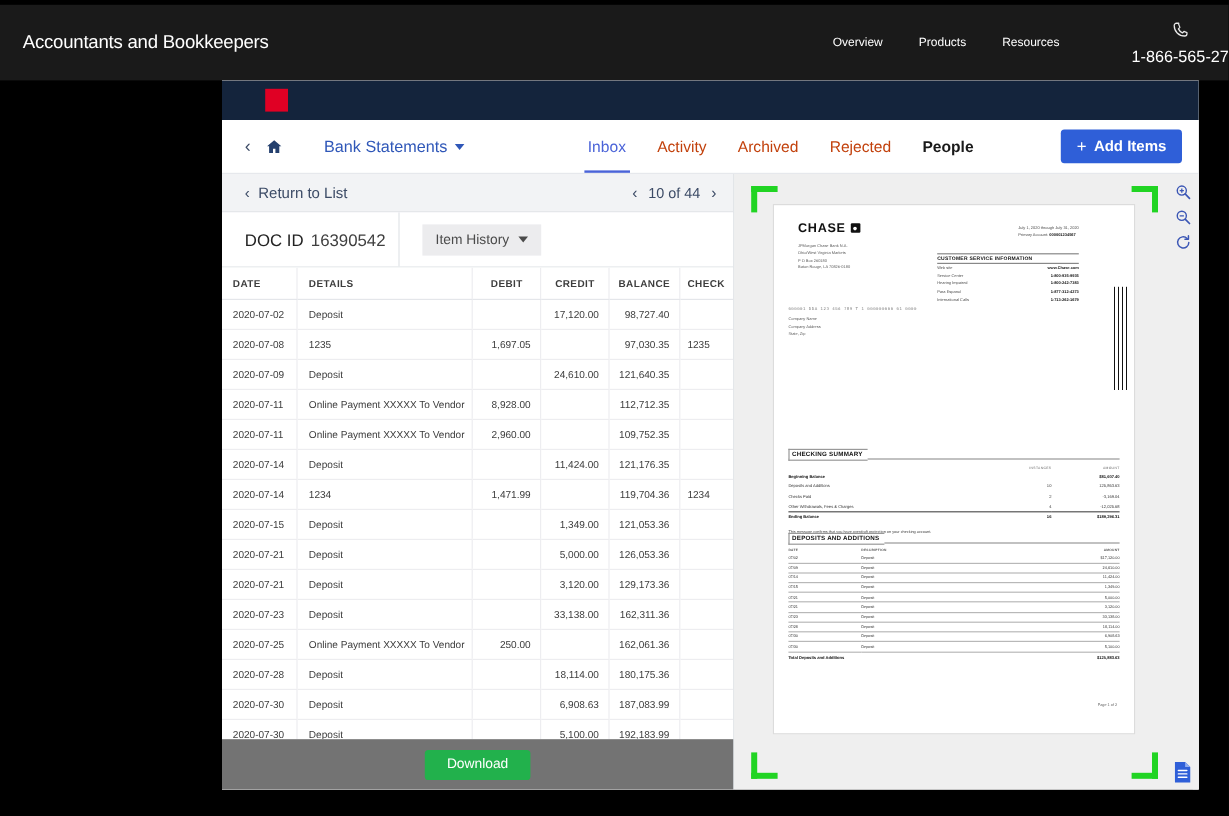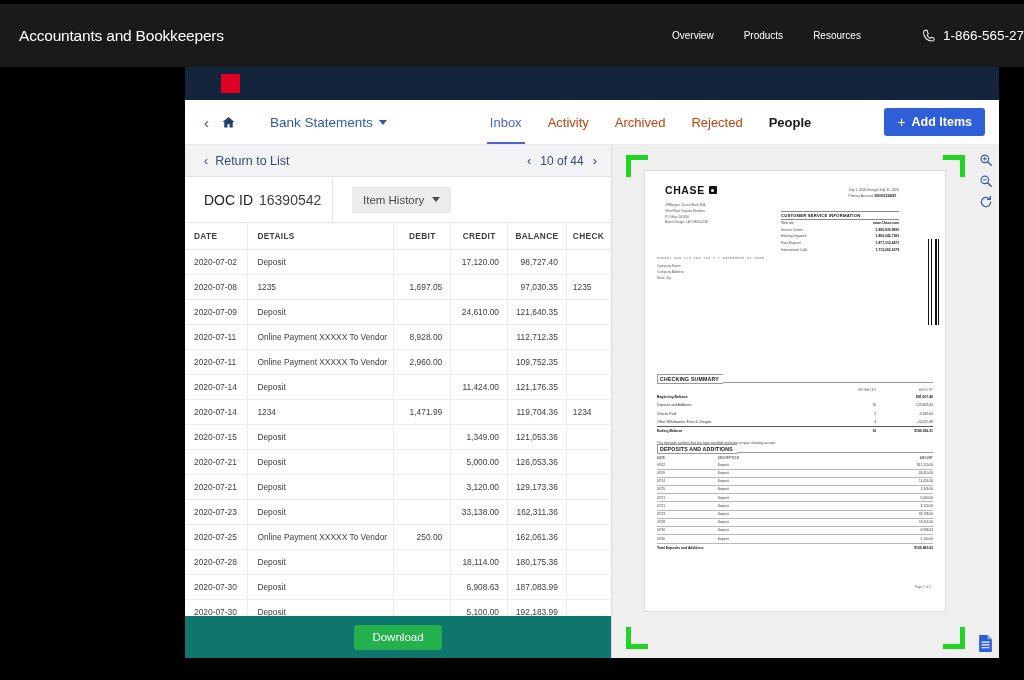--- a/index.html
+++ b/index.html
@@ -28,20 +28,21 @@
     margin-left: auto; display: flex; align-items: center; gap: 30px;
     padding-right: 0px;
   }
   .site-nav a {
     color: #ffffff; font-size: 10px; text-decoration: none; white-space: nowrap;
   }
   .phone-wrap {
     display: flex; align-items: center; gap: 7px;
     margin-left: 30px;
     overflow: hidden;
+    flex-direction: column;
   }
   .phone-icon { width: 15px; height: 16px; flex: 0 0 auto; }
   .phone-num {
     color: #ffffff; font-size: 13.5px; white-space: nowrap;
   }
 
   
   .app-window {
     position: absolute; left: 185px; top: 67px;
     width: 814px; height: 591px;
@@ -149,21 +150,21 @@
   }
   table.stmt th.c-date, table.stmt td.c-date { width: 62px; padding-left: 9px; }
   table.stmt th.c-det,  table.stmt td.c-det  { width: 144px; border-left: 1px solid #ededf0; padding-left: 9px;}
   table.stmt th.c-deb,  table.stmt td.c-deb  { width: 56px; border-left: 1px solid #ededf0; }
   table.stmt th.c-cre,  table.stmt td.c-cre  { width: 56px; border-left: 1px solid #ededf0; }
   table.stmt th.c-bal,  table.stmt td.c-bal  { width: 58px; border-left: 1px solid #ededf0; }
   table.stmt th.c-chk,  table.stmt td.c-chk  { width: 44px; border-left: 1px solid #ededf0; }
   table.stmt td.num { text-align: right; padding-right: 8px; }
   table.stmt th.num { text-align: center; }
 
-  .dl-bar { height: 42px; background: #0f766e; display: flex; align-items: center; justify-content: center; }
+  .dl-bar { height: 42px; background: #737373; display: flex; align-items: center; justify-content: center; }
   .dl-btn {
     background: #22b14c; color: #fff; border: none; border-radius: 3px;
     width: 88px; height: 25px; font-size: 11.5px; cursor: pointer;
     font-family: "Liberation Sans", sans-serif;
   }
 
   
   .viewer { position: absolute; inset: 0; background: #efefef; }
   .corner { position: absolute; width: 22px; height: 22px; }
   .corner.tl { left: 14px;  top: 10px;  border-left: 5px solid #21d423; border-top: 5px solid #21d423; }

